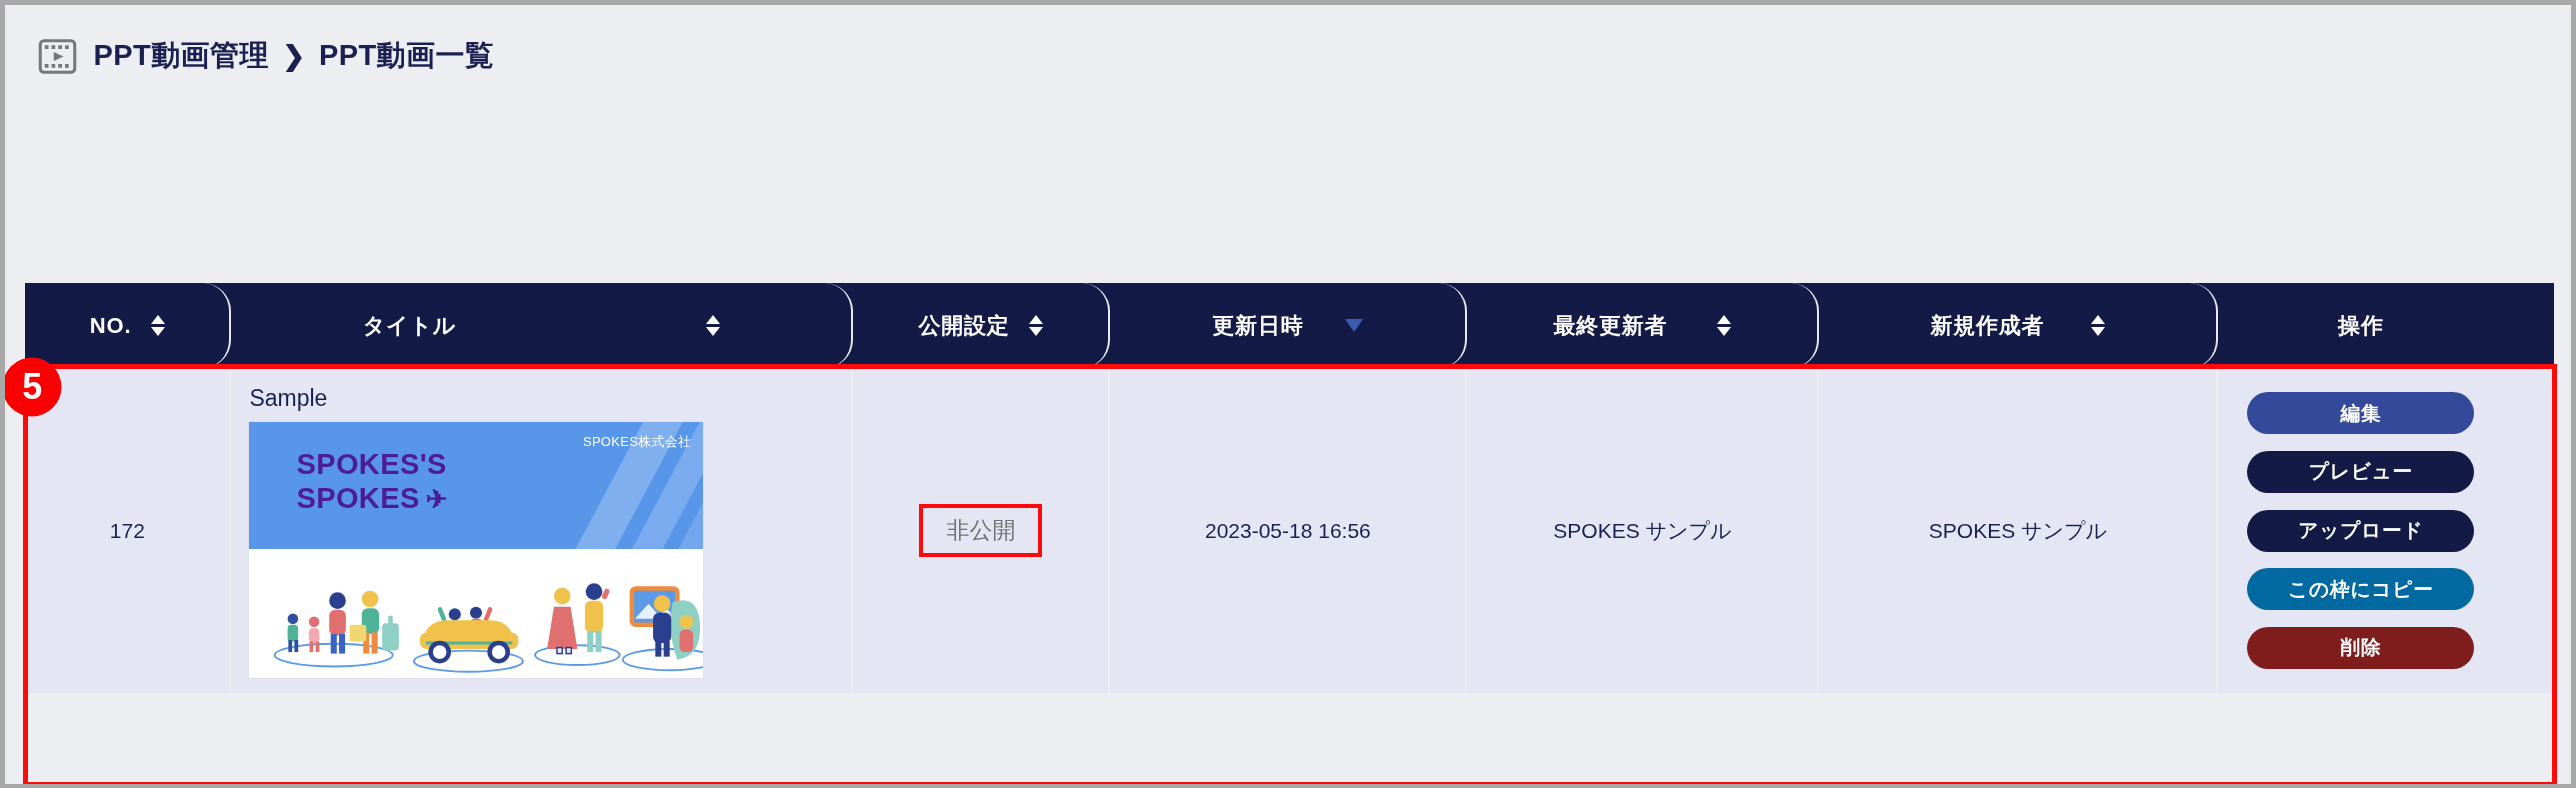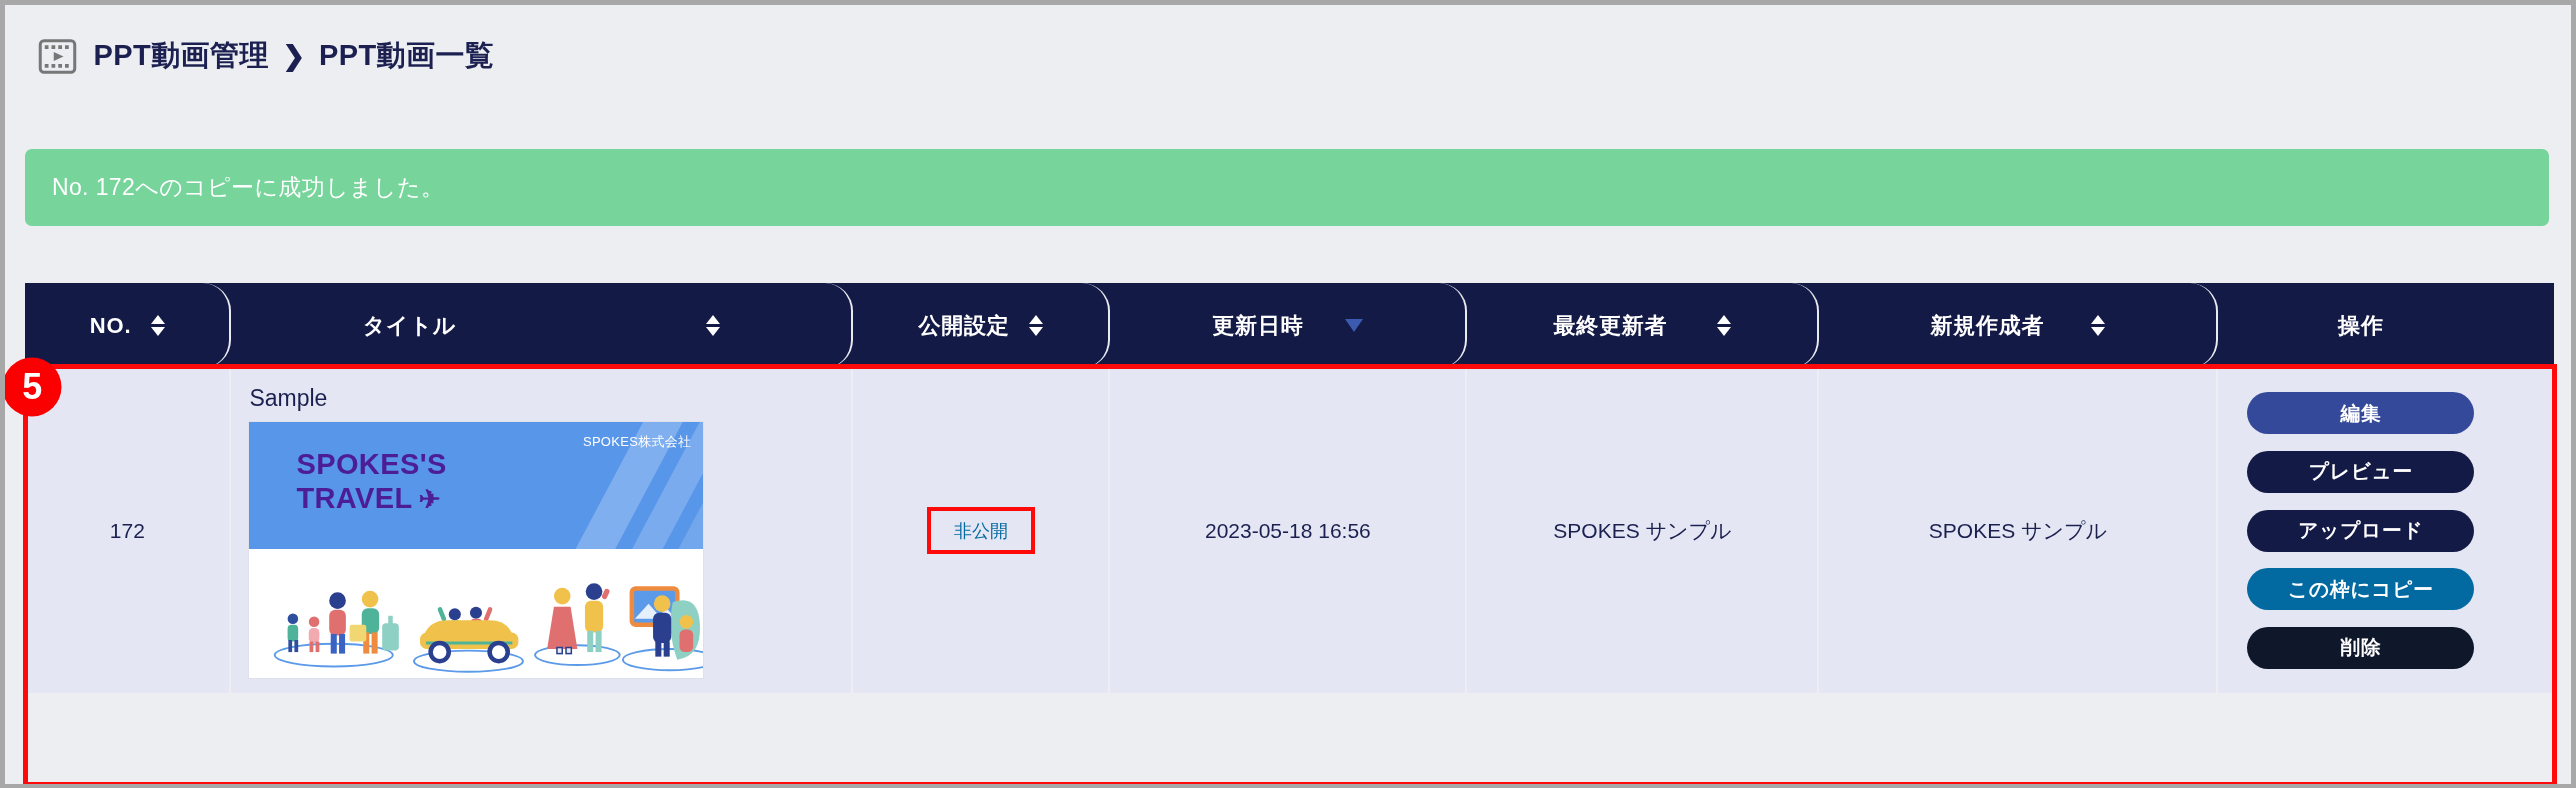--- a/index.html
+++ b/index.html
@@ -226,22 +226,22 @@
     width: 454px;
     height: 129px;
     background: #ffffff;
   }
 
   
   .publish-badge {
     border: 4.5px solid #ff0a0a;
     padding: 10.6px 23px;
     background: #e4e7f3;
-    color: #0369a1;
-    font-size: 18px;
+    color: #737373;
+    font-size: 23px;
     line-height: 1;
   }
 
   
   .td.ops-cell {
     display: flex;
     flex-direction: column;
     align-items: center;
     justify-content: center;
     padding: 13.6px 0;
@@ -260,21 +260,21 @@
     border: none;
     cursor: pointer;
     letter-spacing: 0.8px;
     font-family: "Liberation Sans", sans-serif;
   }
   .btn:last-child { margin-bottom: 0; }
   .btn-edit     { background: #34499a; }
   .btn-preview  { background: #141a46; }
   .btn-upload   { background: #141a46; }
   .btn-copy     { background: #0369a1; }
-  .btn-delete   { background: #0f172a; }
+  .btn-delete   { background: #7f1d1d; }
 
   
   .row-highlight {
     position: absolute;
     left: 18px;
     top: 359px;
     width: 2534px;
     height: 423px;
     border: 5.3px solid #ff0a0a;
     box-sizing: border-box;
@@ -321,23 +321,20 @@
         <polygon points="21,20 34,26 21,32" fill="#777777"></polygon>
       </svg>
     </span>
     <div class="breadcrumb">
       <span>PPT動画管理</span>
       <span class="sep">❯</span>
       <span>PPT動画一覧</span>
     </div>
   </div>
 
-  <div class="alert">
-    <span class="alert-text">No. 172へのコピーに成功しました。</span>
-  </div>
 
   <div class="table">
 
     <div class="thead">
       <div class="th c-no">
         <span class="th-label">NO.</span>
         <span class="sort">
             <i class="up"></i>
             <i class="down"></i>
           </span>
@@ -391,21 +388,21 @@
         <div class="td c-title title-cell">
           <span class="title-text">Sample</span>
           <div class="thumb">
             <div class="thumb-top">
               <div class="stripe s1"></div>
               <div class="stripe s2"></div>
               <div class="stripe s3"></div>
               <div class="thumb-title">
                 <div>SPOKES'S</div>
                 <div>
-                  <span>TRAVEL</span><span class="plane">✈</span>
+                  <span>SPOKES</span><span class="plane">✈</span>
                 </div>
               </div>
               <div class="thumb-corp">SPOKES株式会社</div>
             </div>
             <div class="thumb-bottom">
               <svg width="454" height="129" viewBox="0 0 600 170" aria-hidden="true">
 
                 <ellipse cx="112" cy="140" rx="78" ry="15" fill="none" stroke="#5b9ae8" stroke-width="2.5"></ellipse>
                 <g>
                   <circle cx="58" cy="92" r="7" fill="#2e4e9e"></circle>

